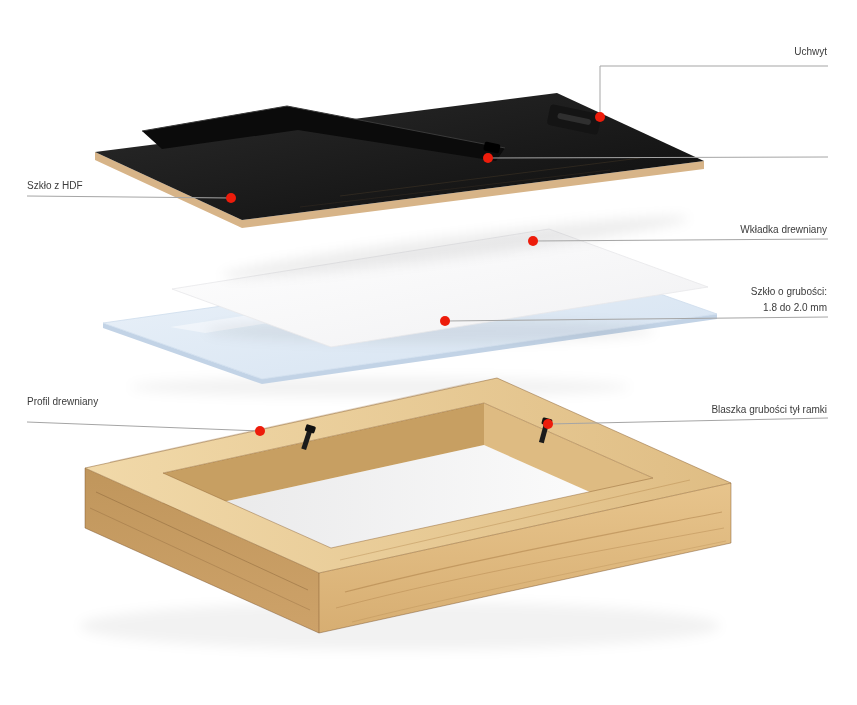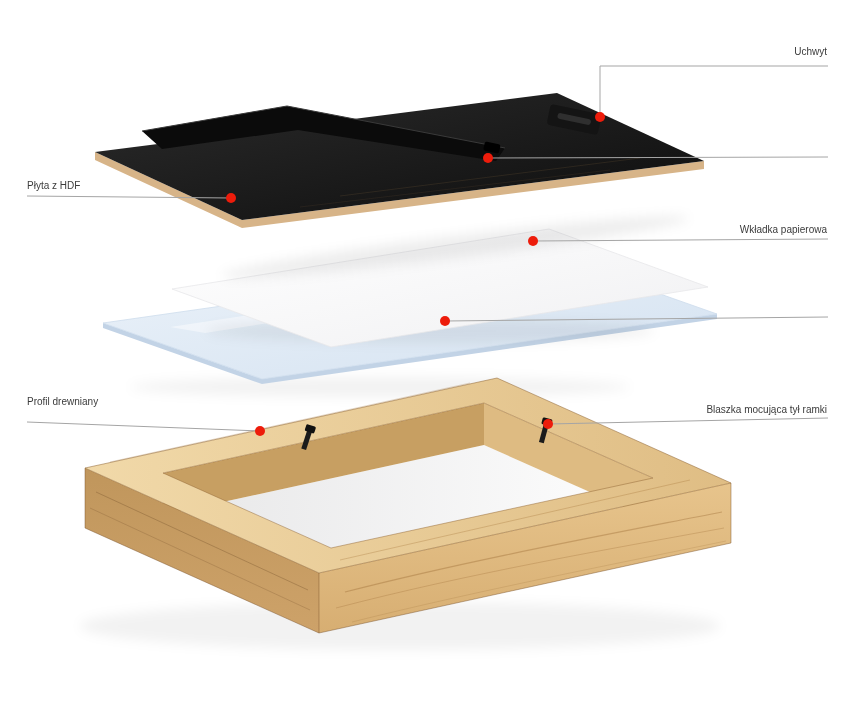--- a/index.html
+++ b/index.html
@@ -130,18 +130,20 @@
     <circle cx="600" cy="117" r="5" fill="#ed1c0b"></circle>
     <circle cx="488" cy="158" r="5" fill="#ed1c0b"></circle>
     <circle cx="231" cy="198" r="5" fill="#ed1c0b"></circle>
     <circle cx="533" cy="241" r="5" fill="#ed1c0b"></circle>
     <circle cx="445" cy="321" r="5" fill="#ed1c0b"></circle>
     <circle cx="260" cy="431" r="5" fill="#ed1c0b"></circle>
     <circle cx="548" cy="424" r="5" fill="#ed1c0b"></circle>
   </svg>
 
   <div class="label right" style="top:44px">Uchwyt</div>
-  <div class="label left" style="top:178px">Płyta z HDF</div>
-  <div class="label right" style="top:222px">Wkładka papierowa</div>
+  <div class="label left" style="top:178px">Szkło z HDF</div>
+  <div class="label right" style="top:222px">Wkładka drewniany</div>
+  <div class="label right" style="top:284px">Szkło o grubości:
+1.8 do 2.0 mm</div>
   <div class="label left" style="top:394px">Profil drewniany</div>
-  <div class="label right" style="top:402px">Blaszka mocująca tył ramki</div>
+  <div class="label right" style="top:402px">Blaszka grubości tył ramki</div>
 
 </div>
 
 </body></html>

